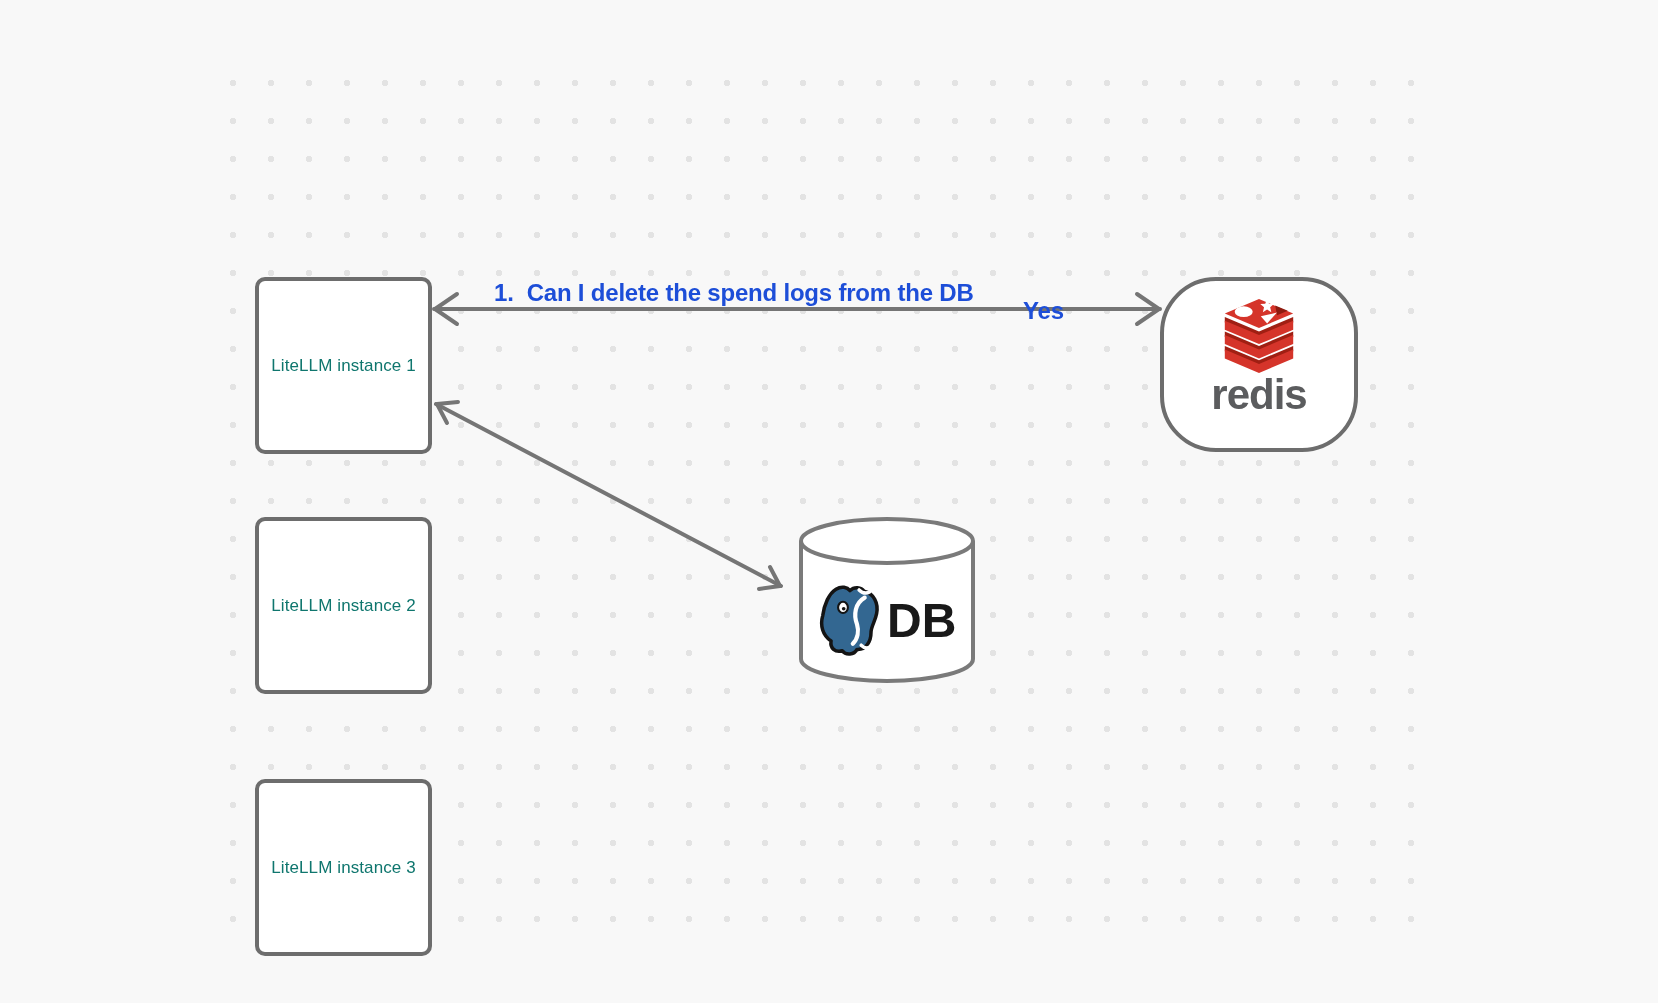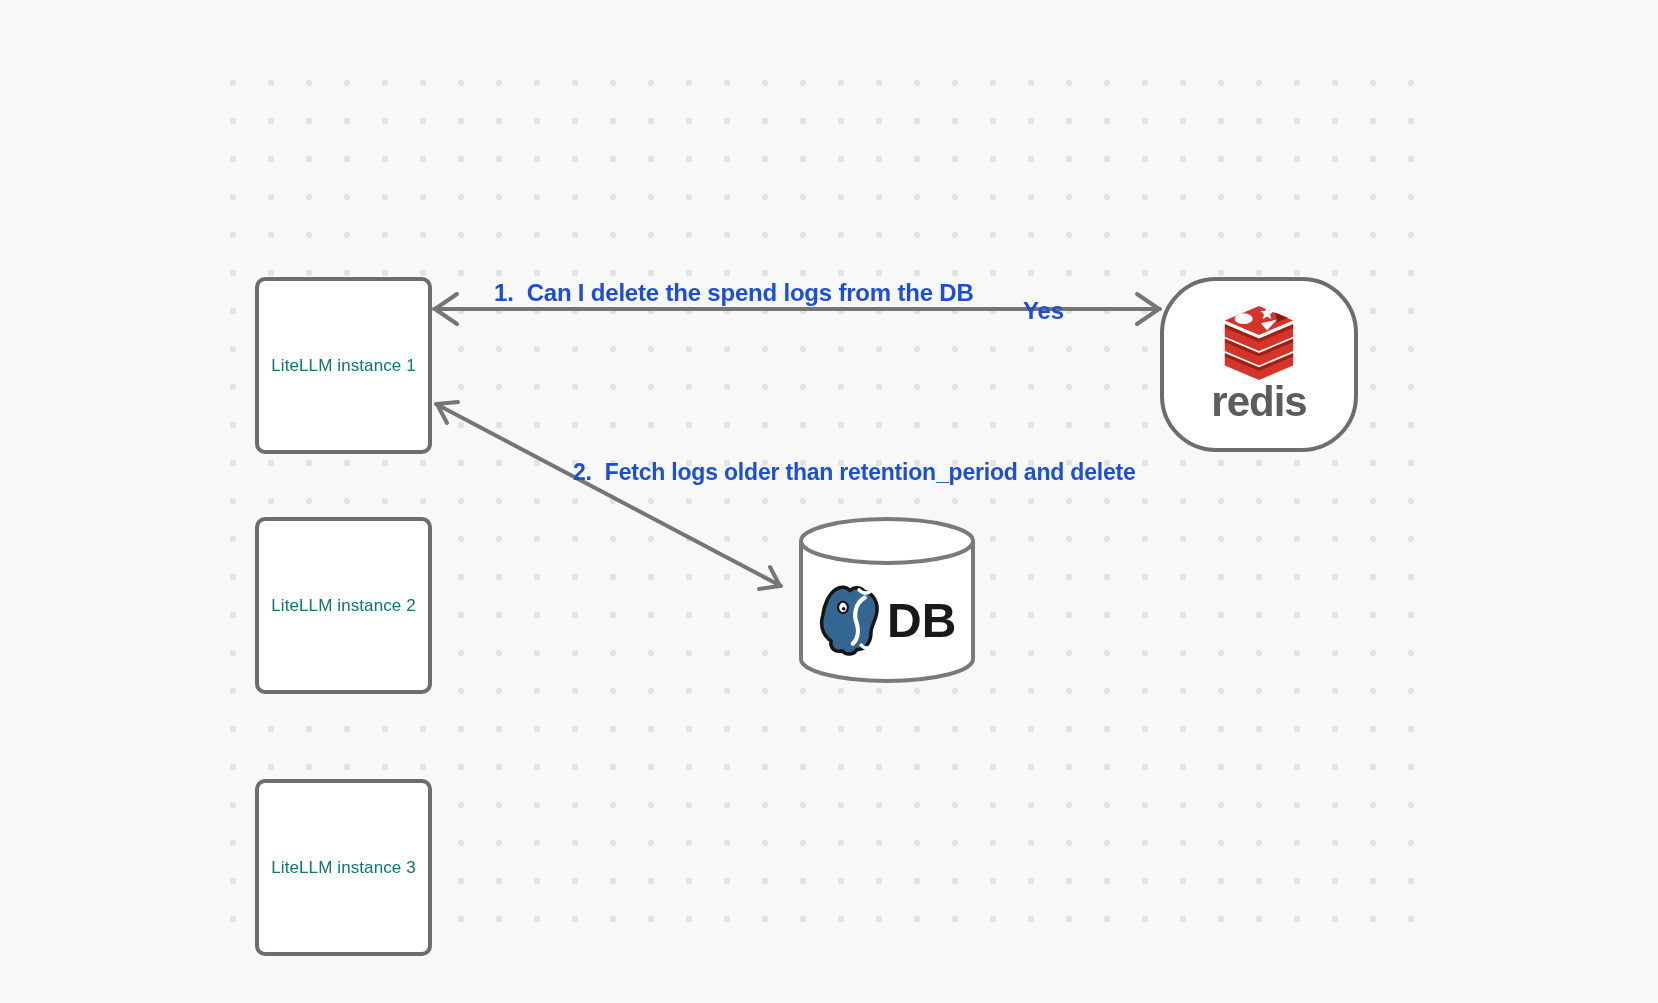--- a/index.html
+++ b/index.html
@@ -21,21 +21,21 @@
   .inst-box .inst-label{
     font-size:17px;color:#0f766e;letter-spacing:.1px;
   }
   #inst1{top:277px;}
   #inst2{top:517px;}
   #inst3{top:779px;}
   .redis-node{
     position:absolute;left:1160px;top:277px;width:198px;height:175px;
     box-sizing:border-box;border:4px solid #6d6d6d;border-radius:56px;
     background:#ffffff;display:flex;flex-direction:column;align-items:center;
-    justify-content:flex-start;padding-top:23px;
+    justify-content:flex-start;padding-top:16px;
   }
   .redis-wordmark{
     font-size:42px;font-weight:700;color:#5b5c5e;line-height:1;
     letter-spacing:-1px;margin-top:-1px;
   }
   .arrow-layer{position:absolute;left:0;top:0;pointer-events:none;}
   .edge-label{
     position:absolute;white-space:nowrap;font-weight:700;color:#1d4ed8;
     font-size:24px;line-height:24px;letter-spacing:-0.2px;
   }
@@ -105,17 +105,14 @@
       <circle cx="41" cy="34" r="2.6" fill="#141414"></circle>
       <path d="M66,86 C73,93 81,90 83,82" fill="none" stroke="#ffffff" stroke-width="5" stroke-linecap="round"></path>
     </g>
     <text x="90" y="122" font-size="48" font-weight="600" fill="#191919">DB</text>
   </svg>
 
   <div class="edge-label" id="label1">
     <span class="num">1.</span><span>Can I delete the spend logs from the DB</span>
   </div>
   <div class="edge-label" id="label1-reply">Yes</div>
-  <div class="edge-label" id="label2">
-    <span class="num">2.</span><span>Fetch logs older than retention_period and delete</span>
-  </div>
 
 </div>
 
 </body></html>

